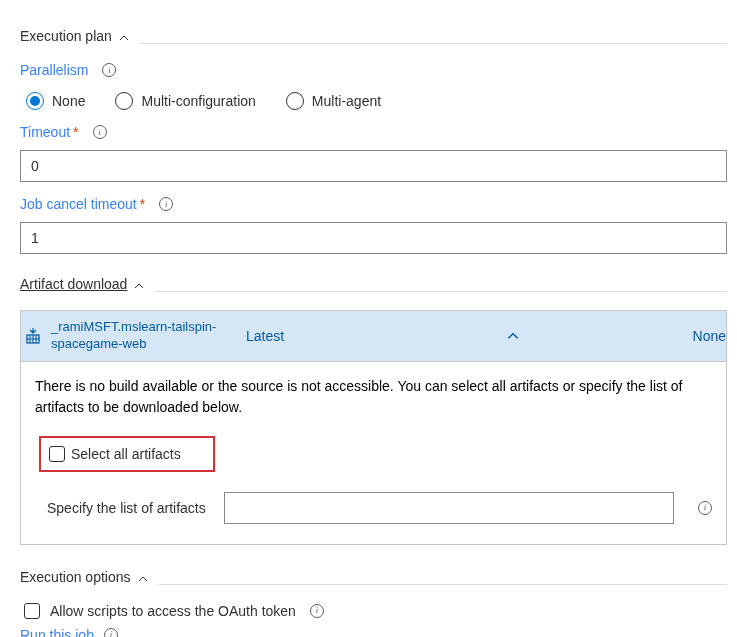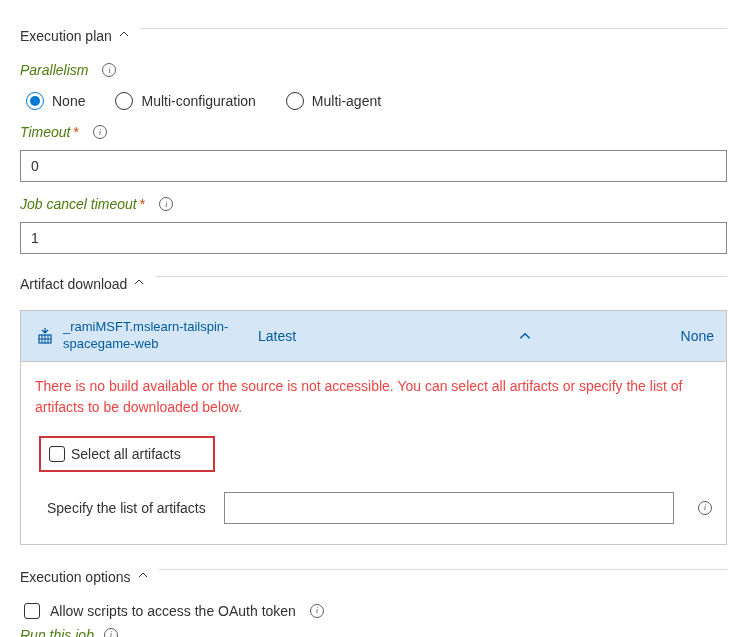--- a/index.html
+++ b/index.html
@@ -10,21 +10,21 @@
     body {
       font-family: "Segoe UI", -apple-system, BlinkMacSystemFont, sans-serif;
       font-size: 14px;
       color: #323130;
       background: #fff;
       padding: 20px 10px 10px 20px;
       width: 737px;
     }
     .section-header {
       display: flex;
-      align-items: flex-start;
+      align-items: flex-end;
       margin-bottom: 18px;
       margin-top: 8px;
     }
     .section-header .title {
       font-size: 14px;
       color: #323130;
       white-space: nowrap;
     }
     .section-header .chevron {
       margin-left: 6px;
@@ -38,22 +38,21 @@
       margin-left: 10px;
     }
     .field-label-row {
       display: flex;
       align-items: center;
       margin-bottom: 10px;
       margin-top: 14px;
     }
     .field-label {
       font-size: 14px;
-      color: #4d7c0f;
-      font-style: italic;
+      color: #3b82f6;
     }
     .required {
       color: #d83b01;
       margin-left: 3px;
     }
     .info-icon {
       display: inline-flex;
       align-items: center;
       justify-content: center;
       width: 14px;
@@ -110,21 +109,21 @@
       outline: none;
     }
     .artifact-panel {
       border: 1px solid #c8c6c4;
       margin-top: 4px;
     }
     .artifact-header {
       background: #d5e6f7;
       display: flex;
       align-items: center;
-      padding: 8px 12px;
+      padding: 8px 0;
       border-bottom: 1px solid #c8c6c4;
     }
     .artifact-icon-box {
       width: 24px;
       display: flex;
       flex-direction: column;
       align-items: center;
       color: #005a9e;
       flex-shrink: 0;
     }
@@ -149,21 +148,21 @@
     }
     .artifact-none-col {
       color: #005a9e;
       font-size: 14px;
     }
     .artifact-body {
       padding: 14px 14px 20px 14px;
     }
     .artifact-message {
       font-size: 14px;
-      color: #ef4444;
+      color: #000000;
       line-height: 1.5;
       margin-bottom: 18px;
     }
     .highlight-box {
       border: 2px solid #d13438;
       display: inline-flex;
       align-items: center;
       padding: 8px 32px 8px 8px;
       margin-bottom: 20px;
       margin-left: 4px;
@@ -253,21 +252,21 @@
 <input class="text-input" value="0" style="">
 
 <div class="field-label-row">
   <span class="field-label">Job cancel timeout</span>
   <span class="required">*</span>
   <span class="info-icon">i</span>
 </div>
 <input class="text-input" value="1" style="">
 
 
-<div class="section-header" style="margin-top:22px;">
+<div class="section-header" style="margin-top:22px;text-decoration:underline;">
   <span class="title">Artifact download</span>
   <span class="chevron">
     <svg width="12" height="12" viewBox="0 0 12 12">
         <path d="M2 8 L6 4 L10 8" stroke="#323130" stroke-width="1" fill="none"></path>
       </svg>
   </span>
   <span class="divider"></span>
 </div>
 
 <div class="artifact-panel">

